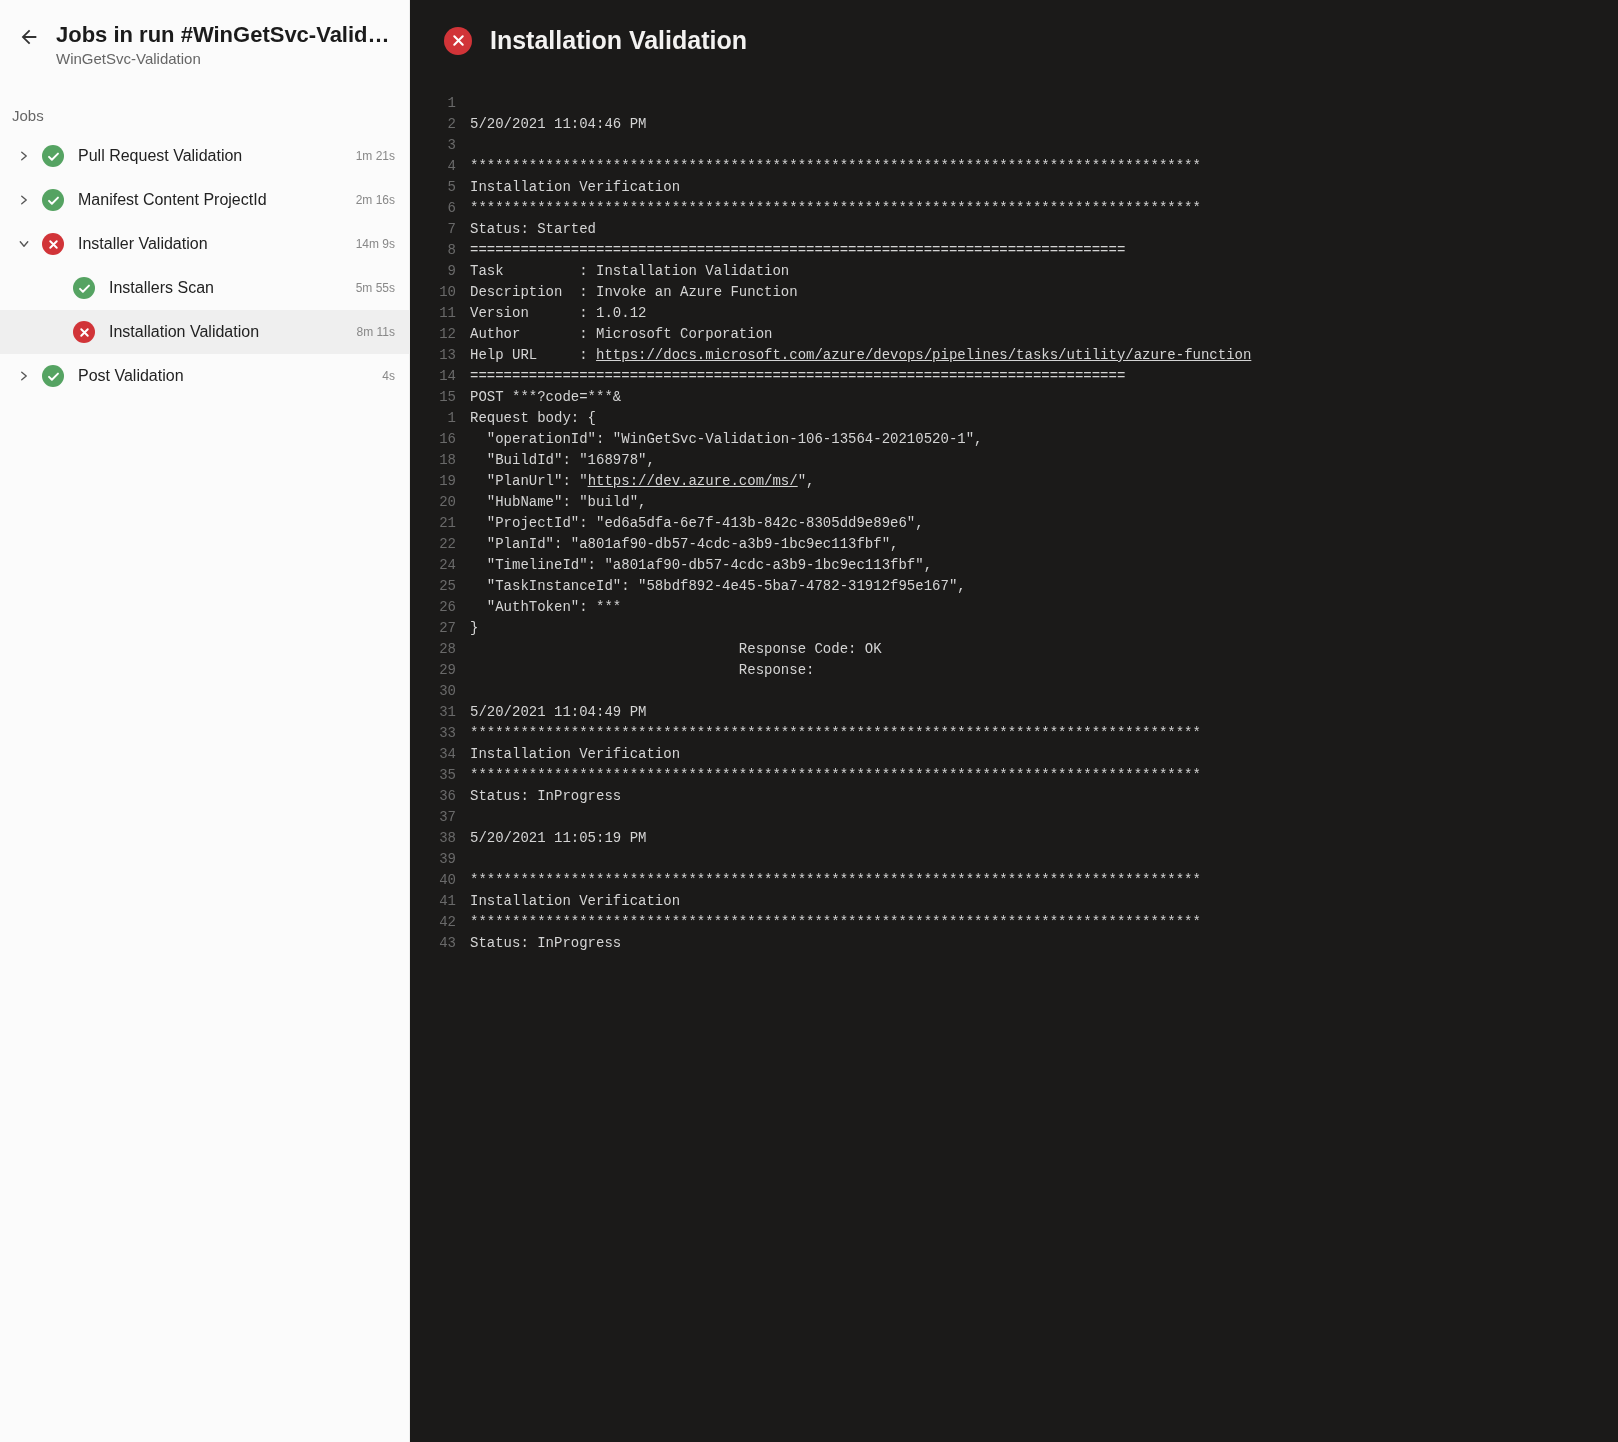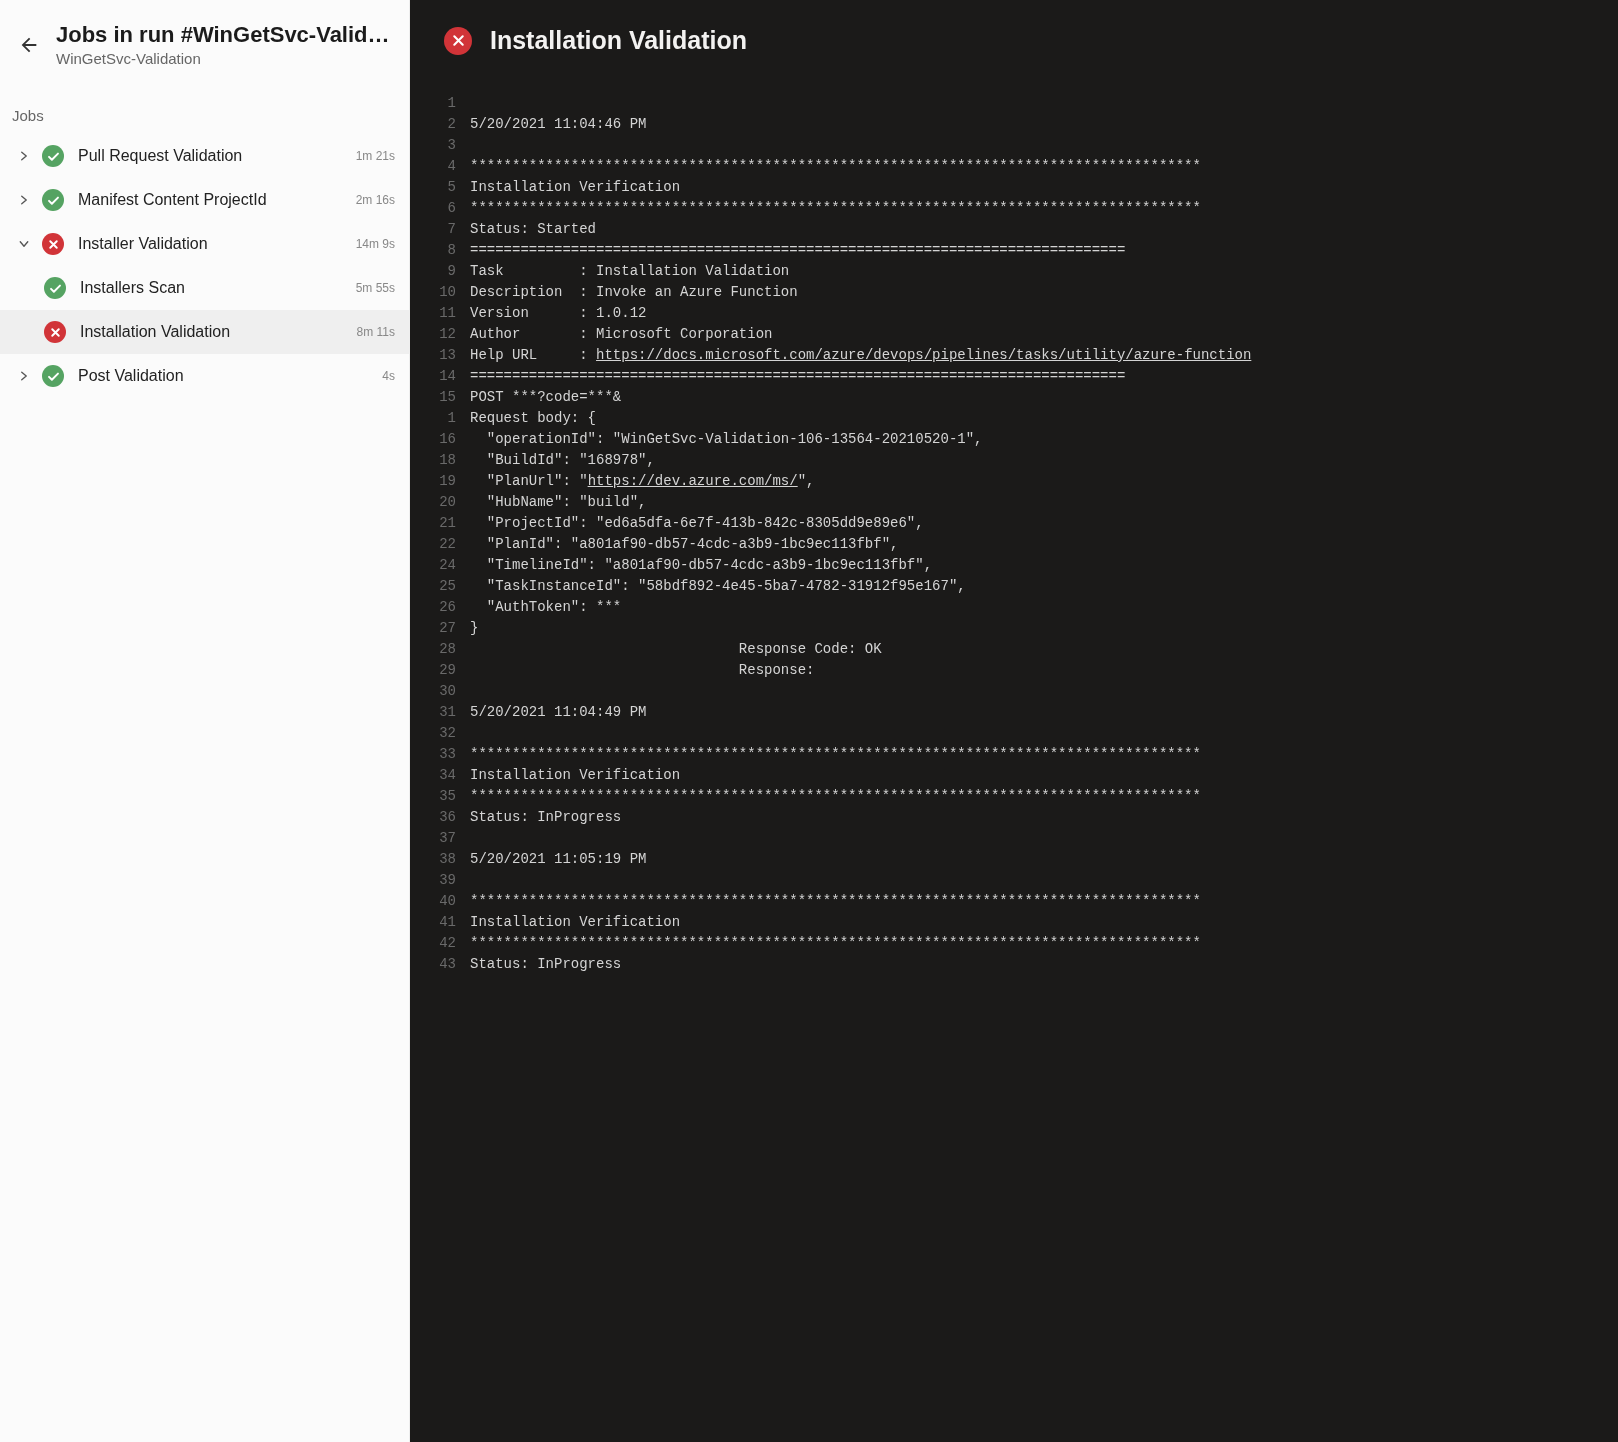--- a/index.html
+++ b/index.html
@@ -10,21 +10,21 @@
   .sidebar {
     width: 410px;
     min-width: 410px;
     background: #fbfbfb;
     height: 100%;
     overflow-y: auto;
     border-right: 1px solid #eee;
   }
   .sidebar-header {
     display: flex;
-    align-items: center;
+    align-items: flex-start;
     padding: 22px 18px 18px 18px;
     gap: 16px;
   }
   .back-arrow {
     font-size: 22px;
     line-height: 1;
     color: #000;
     cursor: pointer;
     margin-top: 4px;
   }
@@ -72,21 +72,21 @@
     align-items: center;
     justify-content: center;
     margin: 0 14px 0 8px;
     flex-shrink: 0;
   }
   .status-success { background:#55a362; }
   .status-fail { background:#d13438; }
   .status-icon svg { width:13px; height:13px; fill:#fff; }
   .job-label { flex:1; white-space:nowrap; overflow:hidden; text-overflow:ellipsis; }
   .job-duration { color:#888; font-size:12px; margin-left:8px; }
-  .child-row { padding-left: 24px; justify-content: flex-end; }
+  .child-row { padding-left: 53px; justify-content: flex-end; }
   .child-row .status-icon { margin-left: 0; }
 
   
   .log-panel {
     flex:1;
     background:#1b1a19;
     color:#d4d4d4;
     display:flex;
     flex-direction:column;
     height:100%;
@@ -261,21 +261,20 @@
       <div class="log-line"><span class="ln">21</span><span class="lc">  "ProjectId": "ed6a5dfa-6e7f-413b-842c-8305dd9e89e6",</span></div>
       <div class="log-line"><span class="ln">22</span><span class="lc">  "PlanId": "a801af90-db57-4cdc-a3b9-1bc9ec113fbf",</span></div>
       <div class="log-line"><span class="ln">24</span><span class="lc">  "TimelineId": "a801af90-db57-4cdc-a3b9-1bc9ec113fbf",</span></div>
       <div class="log-line"><span class="ln">25</span><span class="lc">  "TaskInstanceId": "58bdf892-4e45-5ba7-4782-31912f95e167",</span></div>
       <div class="log-line"><span class="ln">26</span><span class="lc">  "AuthToken": ***</span></div>
       <div class="log-line"><span class="ln">27</span><span class="lc">}</span></div>
       <div class="log-line"><span class="ln">28</span><span class="lc">                                Response Code: OK</span></div>
       <div class="log-line"><span class="ln">29</span><span class="lc">                                Response:</span></div>
       <div class="log-line"><span class="ln">30</span><span class="lc"></span></div>
       <div class="log-line"><span class="ln">31</span><span class="lc">5/20/2021 11:04:49 PM</span></div>
-      <div class="log-line"><span class="ln">32</span><span class="lc"></span></div>
       <div class="log-line"><span class="ln">33</span><span class="lc">***************************************************************************************</span></div>
       <div class="log-line"><span class="ln">34</span><span class="lc">Installation Verification</span></div>
       <div class="log-line"><span class="ln">35</span><span class="lc">***************************************************************************************</span></div>
       <div class="log-line"><span class="ln">36</span><span class="lc">Status: InProgress</span></div>
       <div class="log-line"><span class="ln">37</span><span class="lc"></span></div>
       <div class="log-line"><span class="ln">38</span><span class="lc">5/20/2021 11:05:19 PM</span></div>
       <div class="log-line"><span class="ln">39</span><span class="lc"></span></div>
       <div class="log-line"><span class="ln">40</span><span class="lc">***************************************************************************************</span></div>
       <div class="log-line"><span class="ln">41</span><span class="lc">Installation Verification</span></div>
       <div class="log-line"><span class="ln">42</span><span class="lc">***************************************************************************************</span></div>

